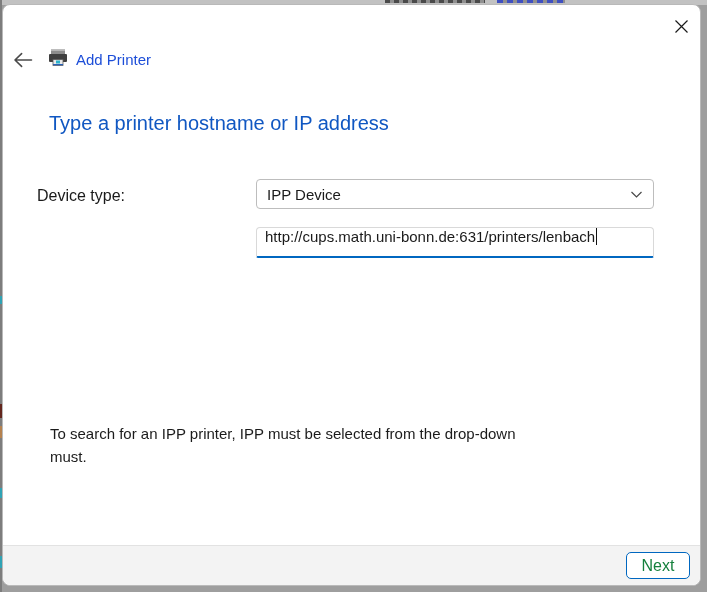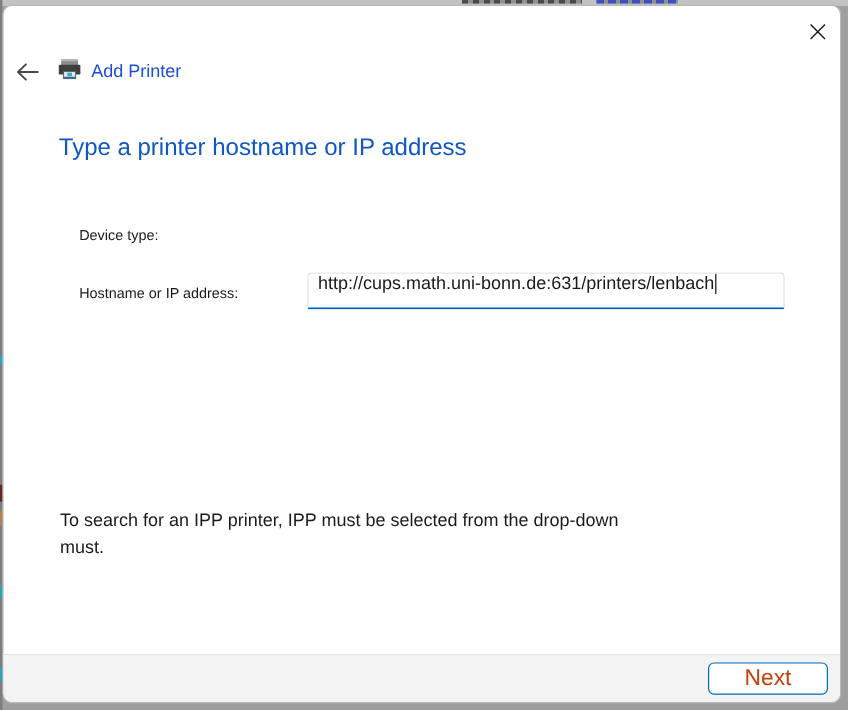--- a/index.html
+++ b/index.html
@@ -45,21 +45,21 @@
   .printer-icon{position:absolute;left:44px;top:42px;width:22px;height:22px;}
   .app-title{
     position:absolute;left:73px;top:44px;height:20px;display:flex;align-items:center;
     font-size:15px;color:#1d4ed8;
   }
   .page-title{
     position:absolute;left:46px;top:104px;
     font-size:20px;line-height:28px;color:var(--title-blue);font-weight:400;
     white-space:nowrap;
   }
-  .field-label{position:absolute;left:63px;font-size:12px;line-height:26px;white-space:nowrap;}
+  .field-label{position:absolute;left:34px;font-size:16px;line-height:26px;white-space:nowrap;}
   .label-device{top:178px;}
   .label-hostname{top:226px;}
   .combo{
     position:absolute;left:253px;top:174px;width:398px;height:30px;
     background:#fff;border:1px solid #bdbdbd;border-radius:4px;
     display:flex;align-items:center;padding:0 10px;font-size:15px;cursor:default;
   }
   .combo .chevron{margin-left:auto;display:flex;align-items:center;}
   .text-field{
     position:absolute;left:253px;top:222px;width:398px;height:31px;
@@ -74,23 +74,23 @@
   .help div{white-space:nowrap;}
 
   .footer{
     position:absolute;left:0;bottom:0;width:100%;height:40px;
     background:#f3f3f3;border-top:1px solid #e2e2e2;
     border-radius:0 0 8px 8px;
     display:flex;align-items:center;justify-content:flex-end;
     gap:11px;padding-right:10px;
   }
   .btn{
-    width:100px;height:27px;font-size:19px;font-family:inherit;
+    width:64px;height:27px;font-size:16px;font-family:inherit;
     display:flex;align-items:center;justify-content:center;
-    border-radius:5px;cursor:pointer;color:#c2410c;
+    border-radius:5px;cursor:pointer;color:#15803d;
   }
   .btn-next{background:#ffffff;border:1.5px solid var(--accent);}
   .btn-cancel{background:#fcfcfc;border:1px solid #d2d2d2;}
 </style>
 </head>
 <body>
 
 <div class="bg-topstrip">
   <div class="frag frag-dark"></div>
   <div class="frag frag-blue"></div>
@@ -130,22 +130,29 @@
       <rect x="9" y="13.5" width="4" height="3" fill="#2bb3cc"></rect>
       <rect x="6" y="17" width="10" height="1.2" fill="#2a62b8"></rect>
     </svg>
   </span>
 
   <span class="app-title">Add Printer</span>
 
   <h1 class="page-title">Type a printer hostname or IP address</h1>
 
   <span class="field-label label-device">Device type:</span>
+  <div class="combo">
+    <span>IPP Device</span>
+    <span class="chevron">
+      <svg width="13" height="9" viewBox="0 0 13 9">
+        <path d="M1.5 2 L6.5 7 L11.5 2" stroke="#484848" stroke-width="1.2" fill="none"></path>
+      </svg>
+    </span>
+  </div>
 
-  <span class="field-label label-hostname">Hostname or IP address:</span>
   <div class="text-field">
     <span>http://cups.math.uni-bonn.de:631/printers/lenbach</span>
     <span class="caret"></span>
   </div>
 
   <div class="help">
     <div>To search for an IPP printer, IPP must be selected from the drop-down</div>
     <div>must.</div>
   </div>
 

